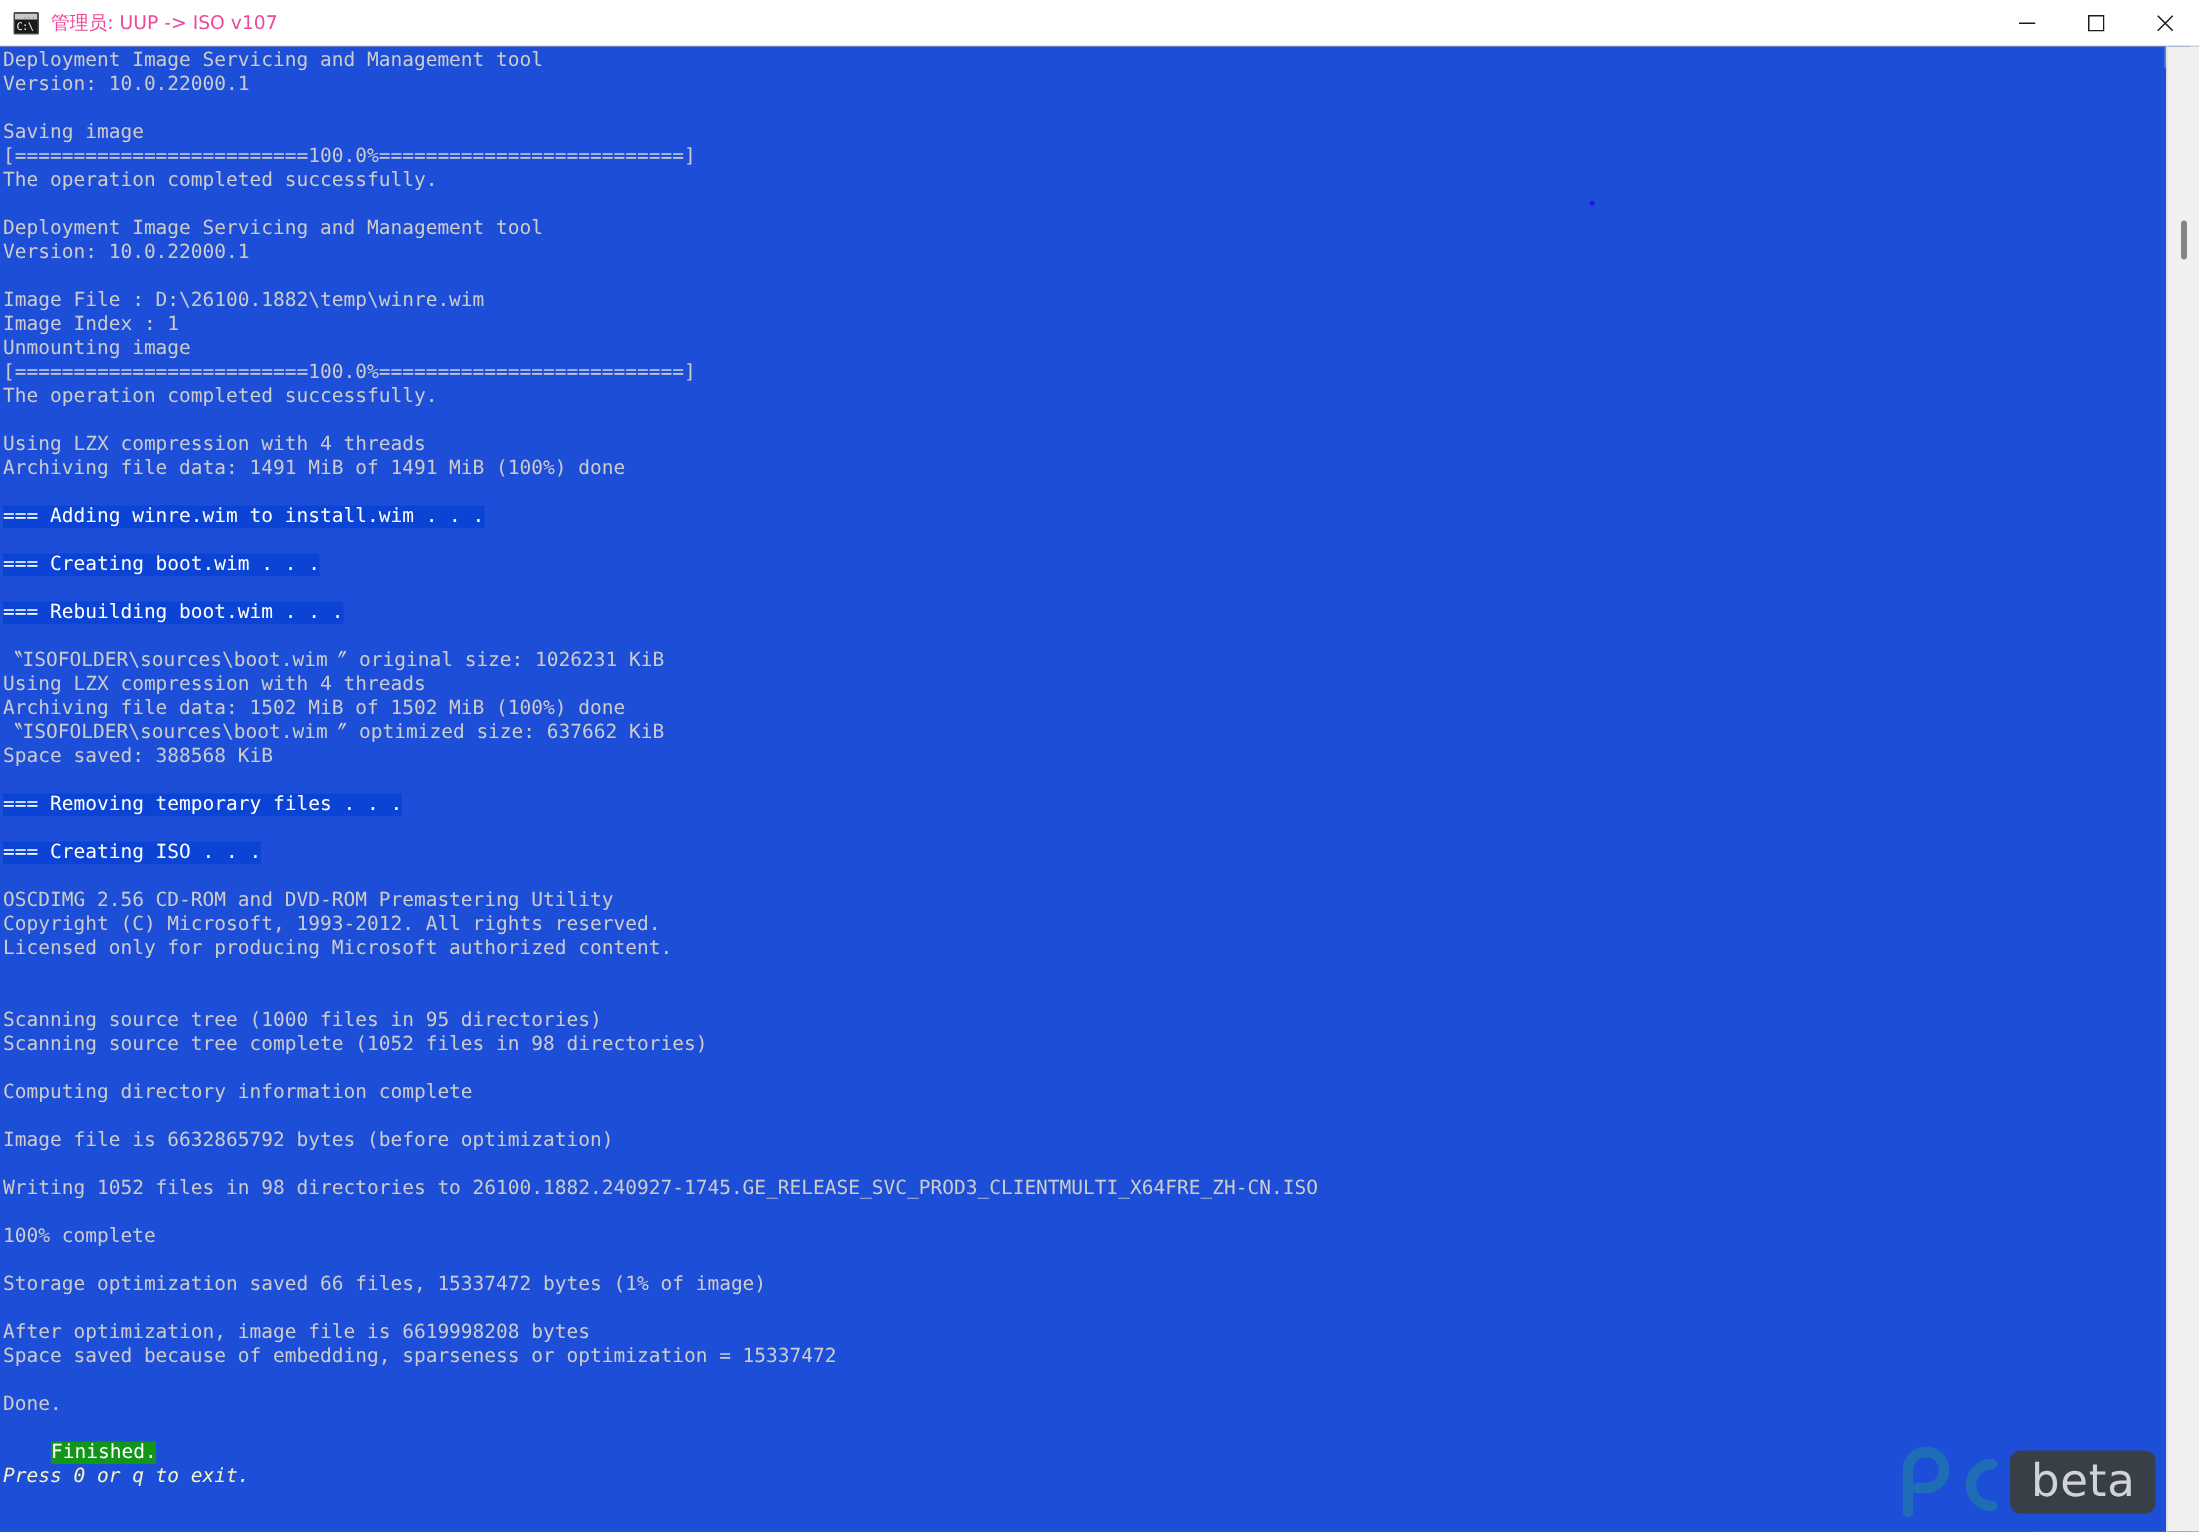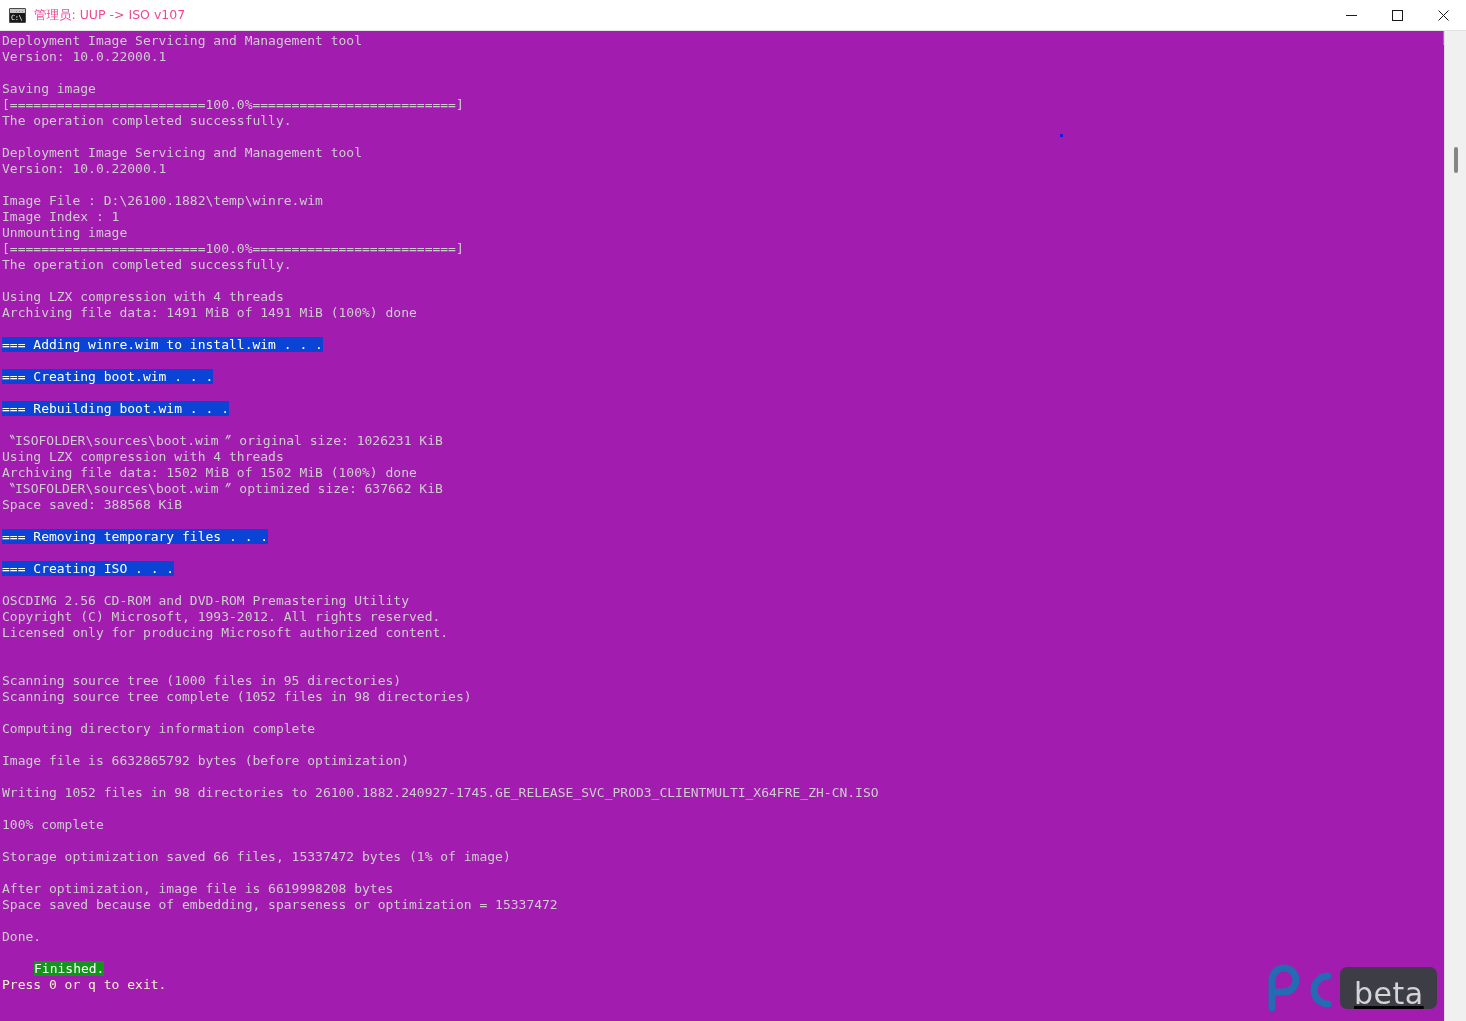--- a/index.html
+++ b/index.html
@@ -105,21 +105,21 @@
   }
   .winbtn svg { display: block; }
 
   
   #console {
     position: absolute;
     left: 0;
     top: 31px;
     width: 1444px;
     height: 990px;
-    background: #a21caf;
+    background: #1d4ed8;
     overflow: hidden;
     padding-left: 16px;
   }
   #console-text {
     position: absolute;
     left: 2px;
     top: 2px;
     font-family: "DejaVu Sans Mono", "Liberation Mono", monospace;
     font-size: 13px;
     line-height: 16px;
@@ -135,21 +135,21 @@
   }
   .hl-blue {
     background: #0b44d4;
     color: #ffffff;
   }
   .hl-green {
     background: #119619;
     color: #ffffff;
     margin-left: 32px;
   }
-  .c-yellow { color: #f5f3c8; }
+  .c-yellow { color: #f5f3c8; font-style: italic; }
 
   
   #stray-pixel {
     position: absolute;
     left: 1060px;
     top: 103px;
     width: 3px;
     height: 3px;
     background: #1a1ae0;
   }
@@ -199,22 +199,21 @@
     height: 48px;
     flex: 0 0 auto;
   }
   #wm-beta {
     margin-left: -6px;
     background: #3a3f43;
     border-radius: 7px;
     height: 42px;
     padding: 0 13px 0 14px;
     display: flex;
-    align-items: flex-end;
-    text-decoration: underline;
+    align-items: center;
   }
   #wm-beta-text {
     font-family: "DejaVu Sans", "Liberation Sans", sans-serif;
     font-size: 30px;
     line-height: 30px;
     color: #d6d9da;
     letter-spacing: 0.5px;
   }
 </style>
 </head>

